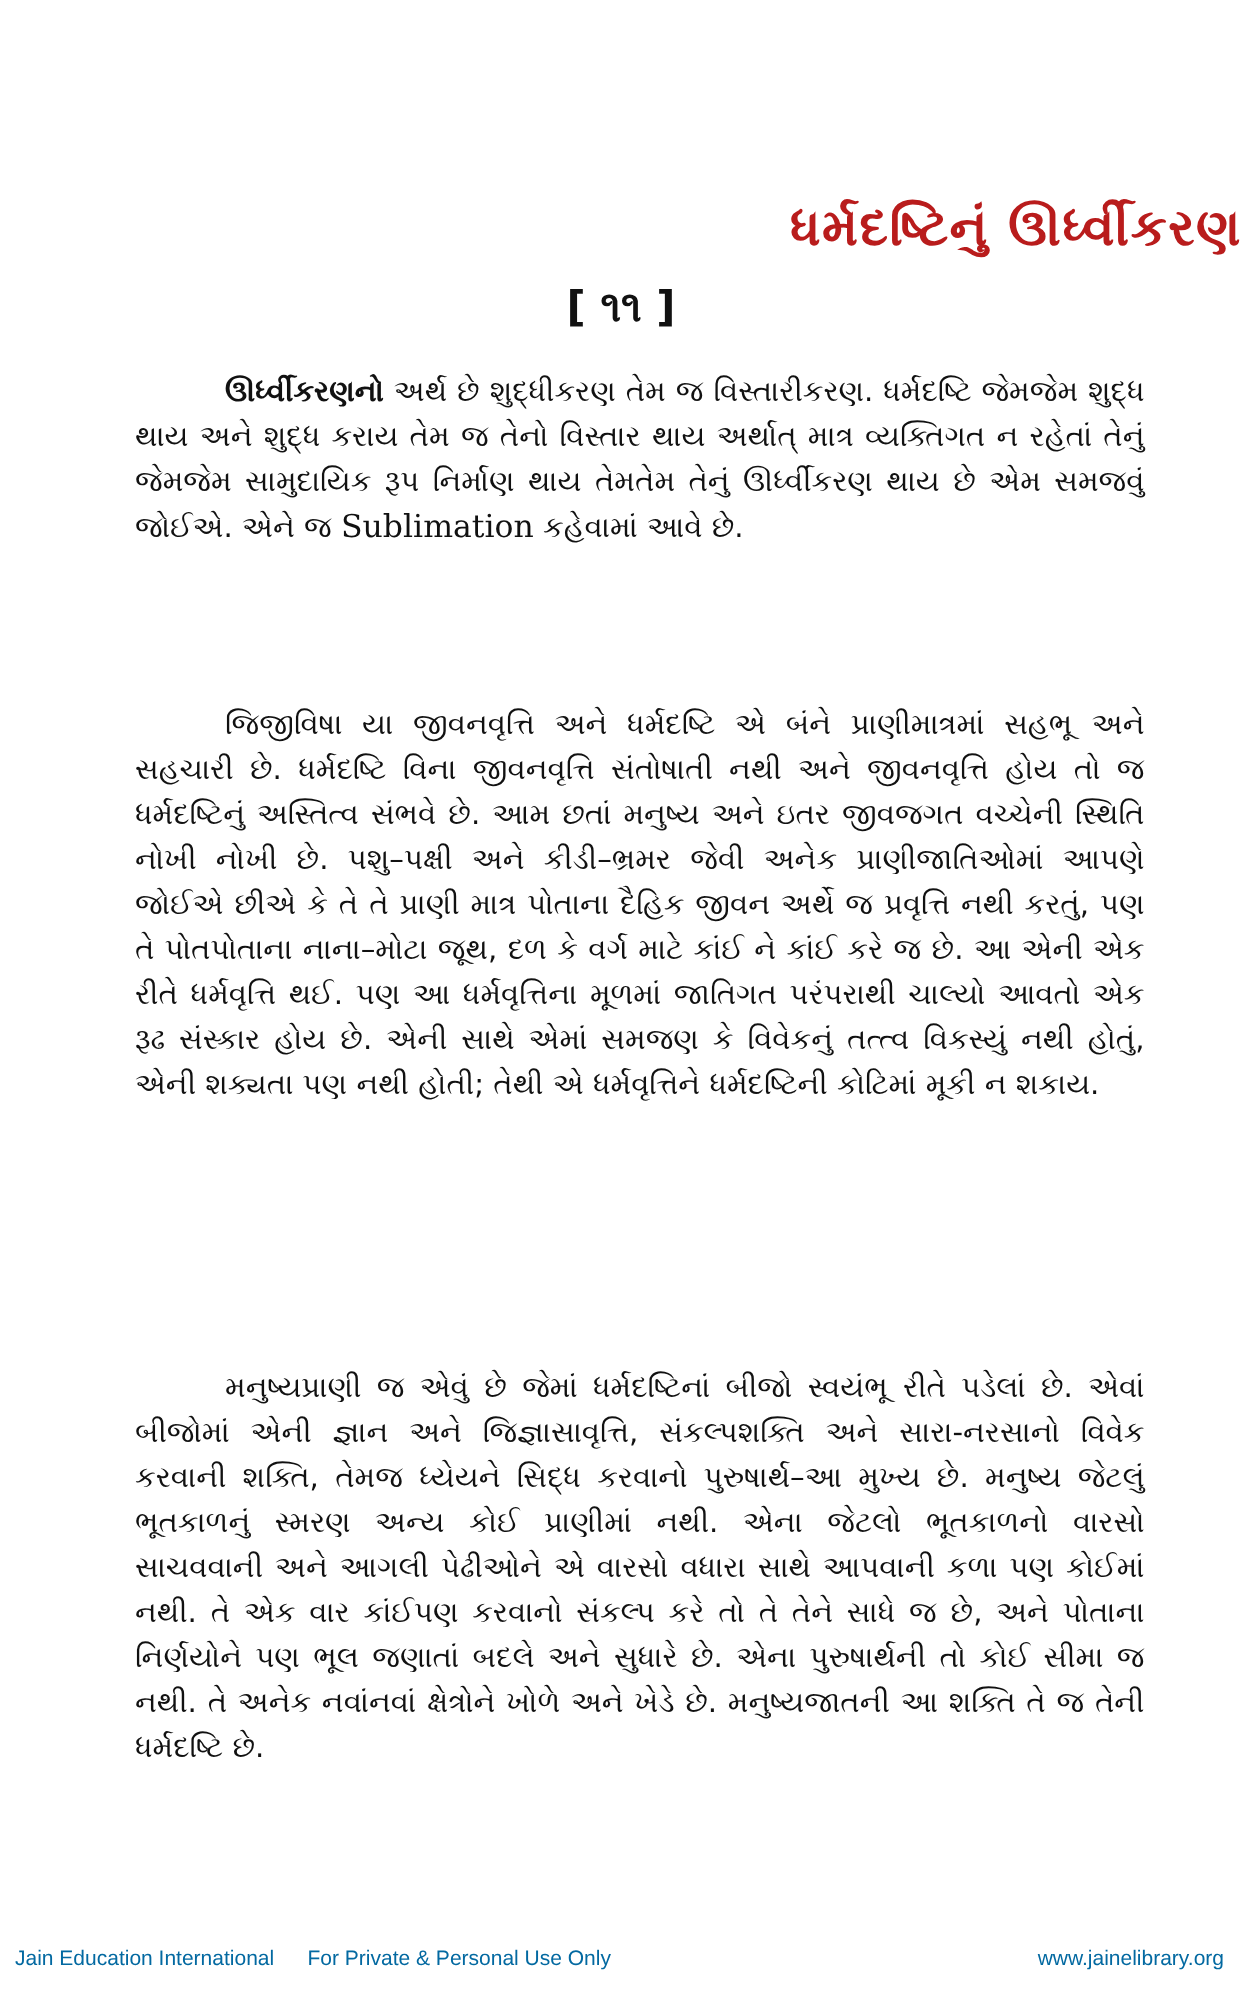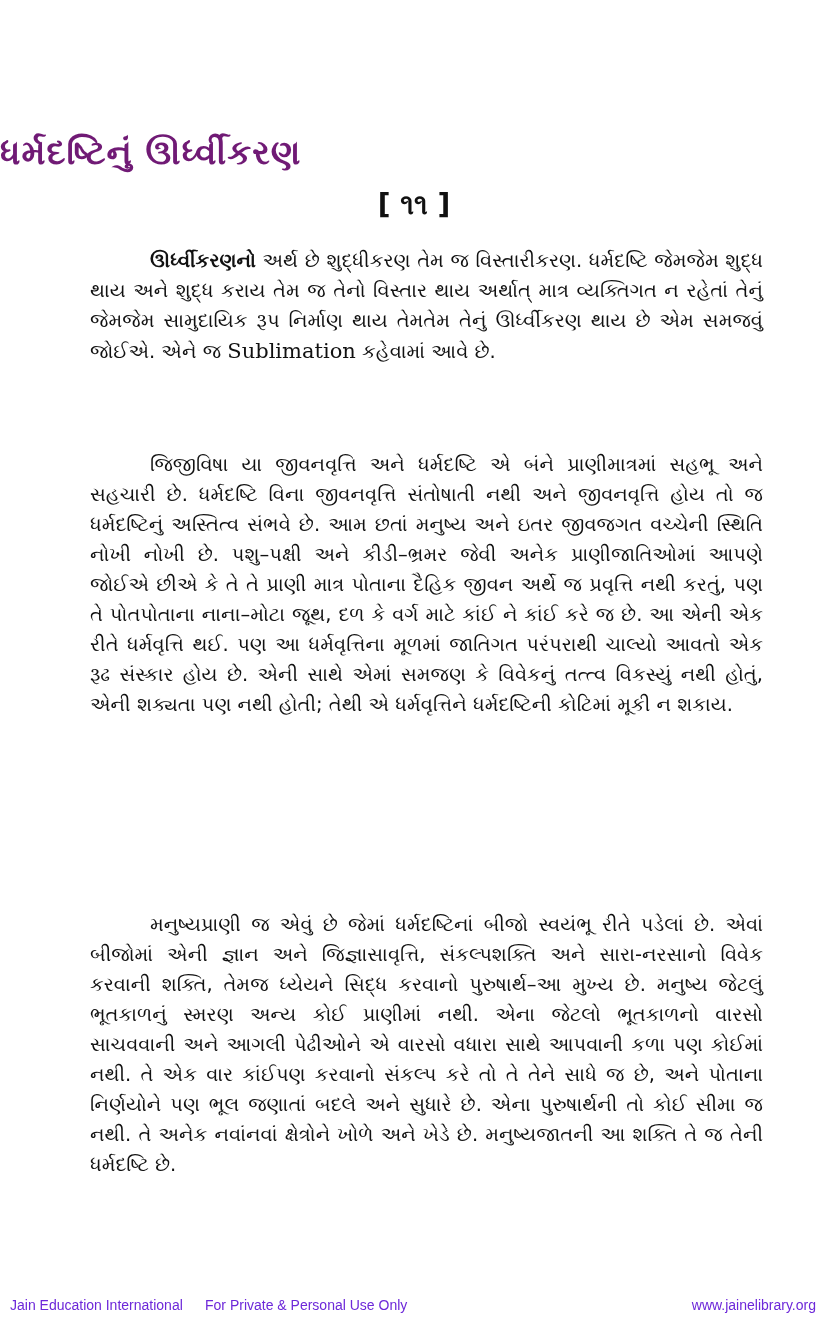--- a/index.html
+++ b/index.html
@@ -17,25 +17,25 @@
     }
     .page {
       position: absolute;
       left: 0; top: 0;
       width: 828px; height: 1338px;
     }
     .title {
       position: absolute;
       left: 0; width: 828px;
       top: 132px;
-      text-align: left;
+      text-align: right;
       font-size: 34px;
       font-weight: bold;
       letter-spacing: 1px;
-      color: #701a75;
+      color: #b91c1c;
     }
     .chapter-no {
       position: absolute;
       left: 0; width: 828px;
       top: 188px;
       text-align: center;
       font-size: 28px;
       font-weight: bold;
       color: #111;
     }
@@ -47,32 +47,32 @@
       line-height: 30px;
       text-align: justify;
       color: #111;
     }
     .para {
       margin: 12px;
       text-indent: 60px;
       text-align: justify;
     }
     .para-1 { top: 234px; }
-    .para-2 { top: 438px; }
+    .para-2 { top: 456px; }
     .para-3 { top: 898px; }
     .lead-bold { font-weight: bold; }
     .latin { font-family: "DejaVu Serif", serif; font-size: 21px; }
     .footer {
       position: absolute;
       top: 1297px;
       left: 0; width: 828px;
       height: 20px;
       font-family: "Liberation Sans", sans-serif;
       font-size: 14px;
-      color: #6d28d9;
+      color: #0369a1;
     }
     .footer span { position: absolute; top: 0; white-space: nowrap; }
     .footer .f-left { left: 10px; }
     .footer .f-mid { left: 205px; }
     .footer .f-right { right: 12px; margin-left: 20px; }
   </style>
 </head>
 <body>
 
 <div class="page">

